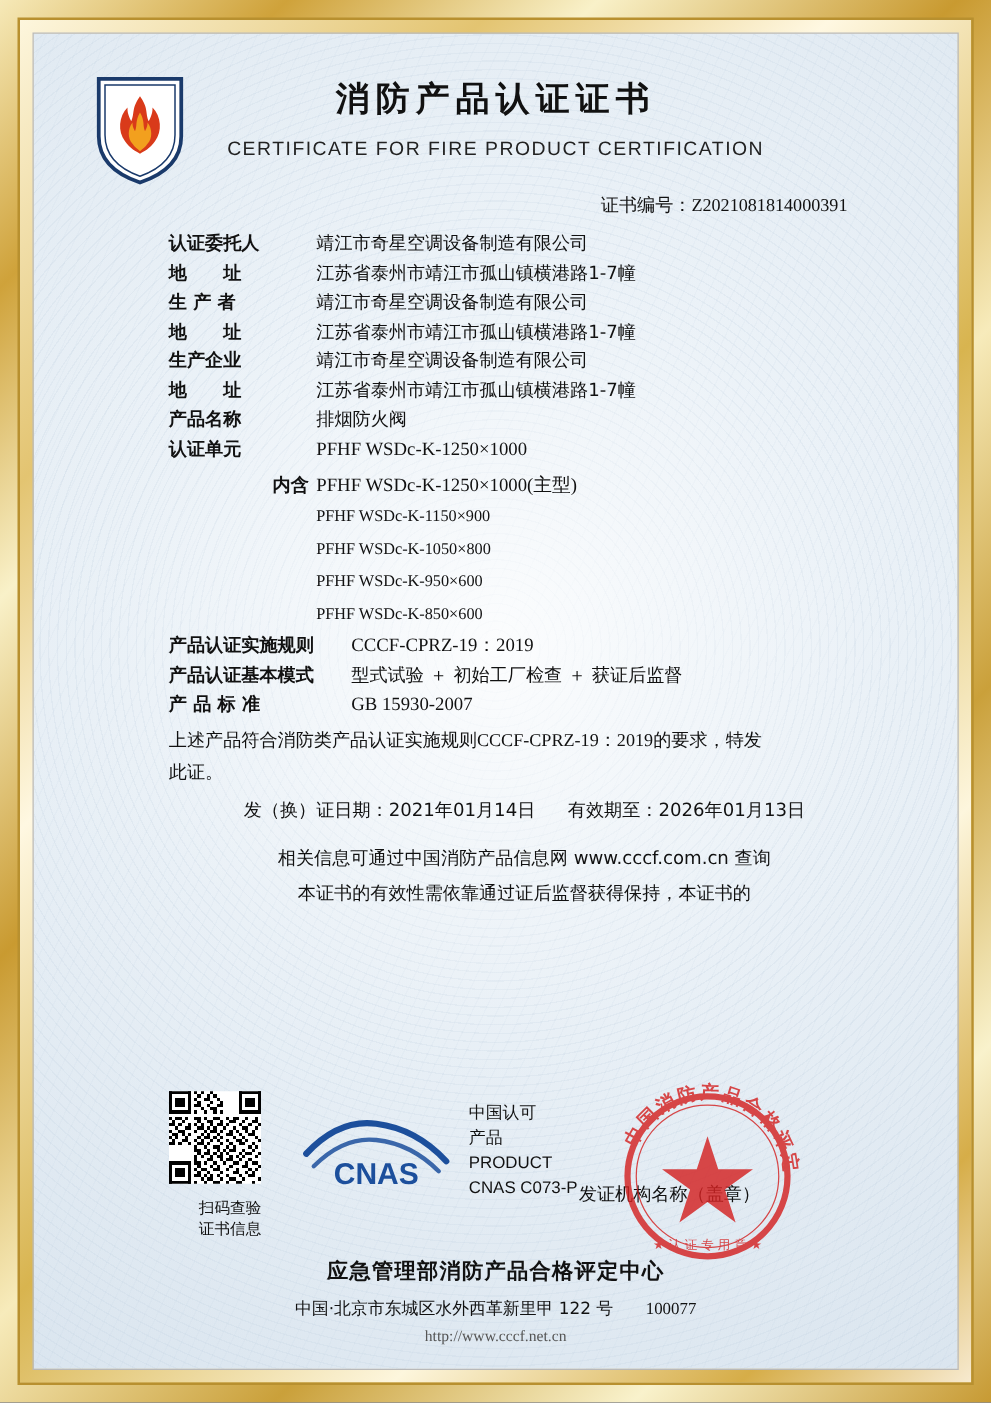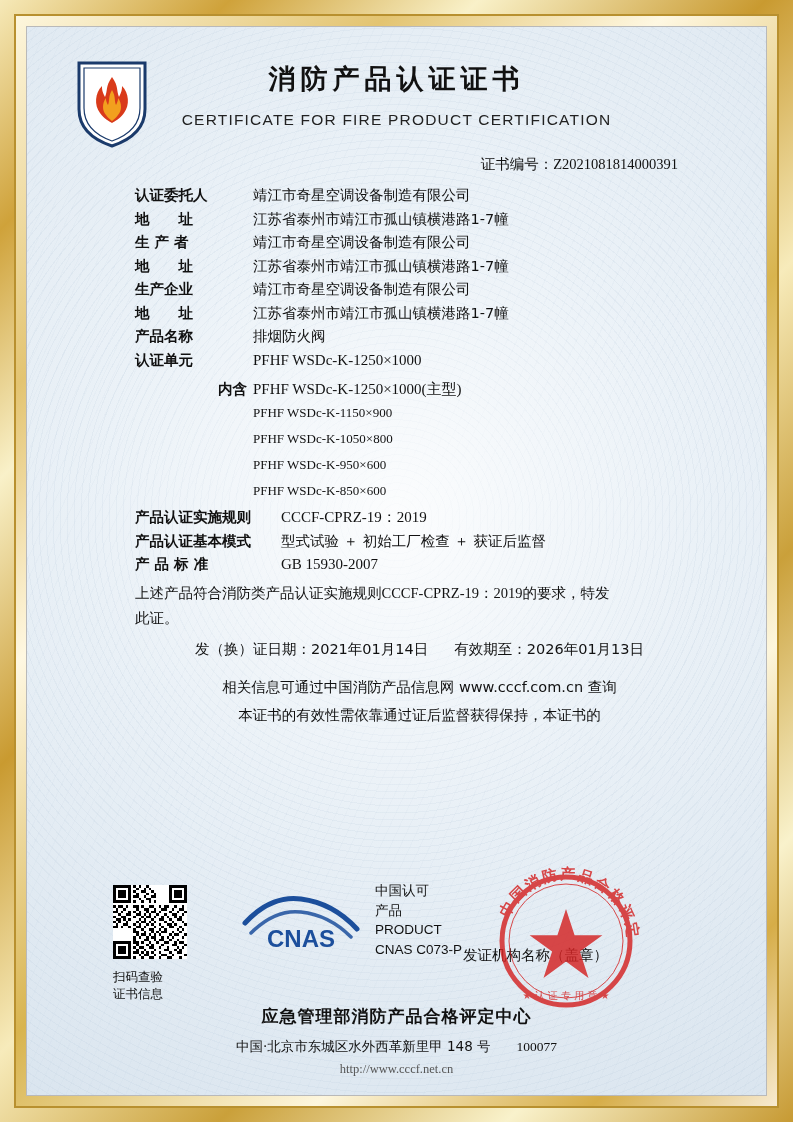--- a/index.html
+++ b/index.html
@@ -169,23 +169,23 @@
     right: 0;
     bottom: 18px;
   }
   .badges {
     position: relative;
     height: 130px;
   }
   .qr-wrap {
     position: absolute;
     left: 86px;
-    top: 12px;
+    top: 0;
     width: 96px;
-    text-align: left;
+    text-align: right;
   }
   .qr {
     width: 74px;
     height: 74px;
     margin: 0 auto;
   }
   .qr-cap {
     margin-top: 6px;
     font-size: 12.5px;
     line-height: 1.35;
@@ -608,21 +608,21 @@
               <textPath href="#sealArcText" startOffset="12%">中国消防产品合格评定中心</textPath>
             </text>
             <text x="84" y="142" text-anchor="middle" font-family="DejaVu Sans, sans-serif" font-size="10" fill="#d42222">★ 认 证 专 用 章 ★</text>
           </svg>
         </div>
       </div>
 
       <div class="footer">
         <div class="org">应急管理部消防产品合格评定中心</div>
         <div class="addr">
-          <span>中国·北京市东城区水外西革新里甲 148 号</span><span class="zip">100077</span>
+          <span>中国·北京市东城区水外西革新里甲 122 号</span><span class="zip">100077</span>
         </div>
         <div class="url">http://www.cccf.net.cn</div>
       </div>
     </div>
 
   </div>
  </div>
 </div>
 
 </body></html>

